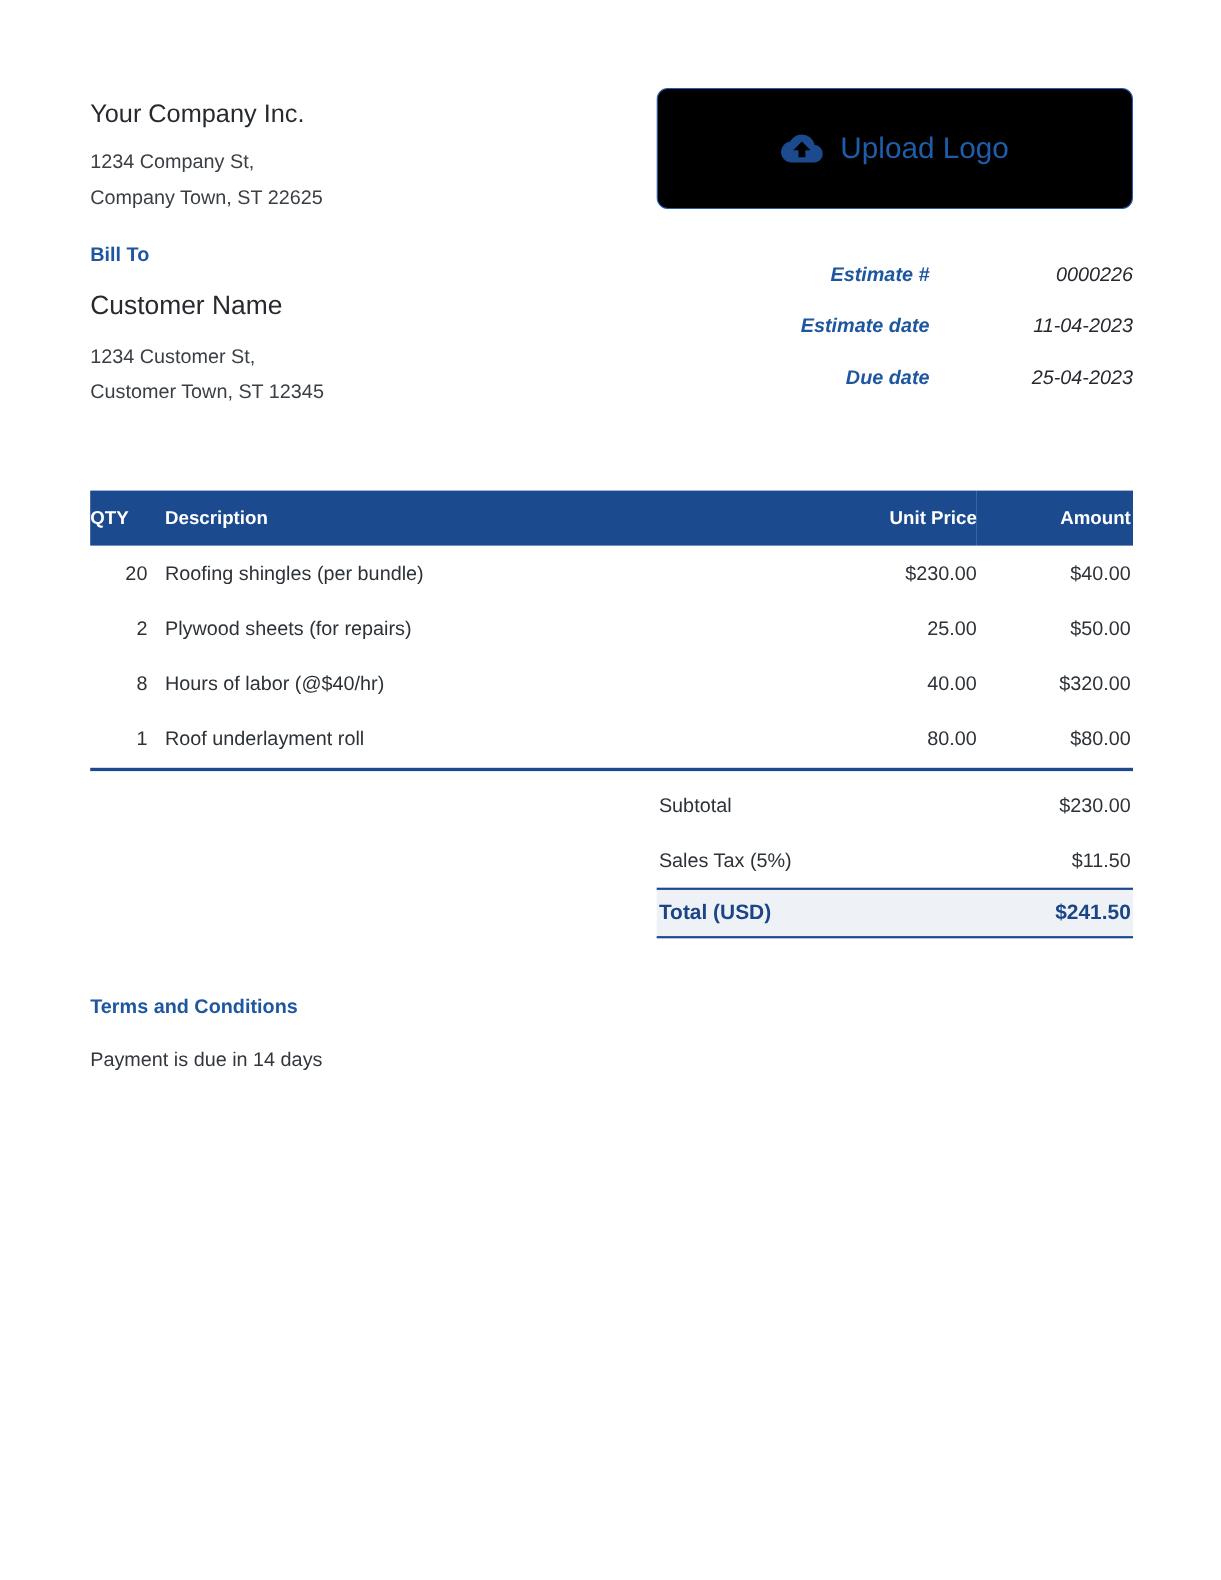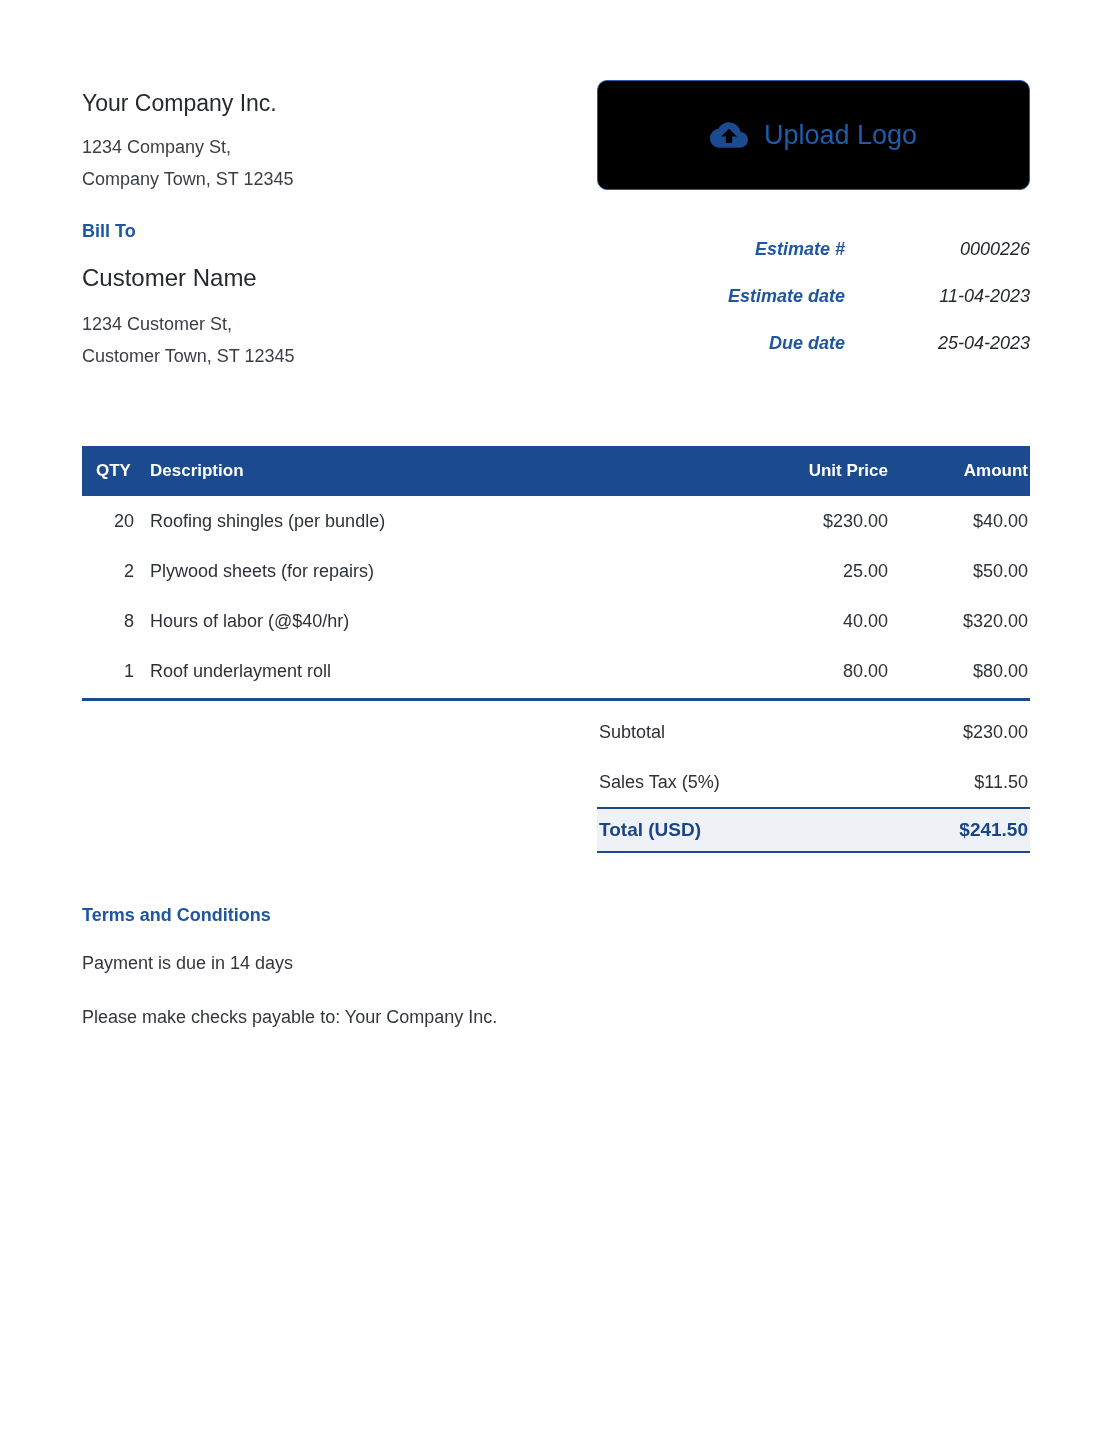--- a/index.html
+++ b/index.html
@@ -44,21 +44,21 @@
   .meta-label { text-align: right; font-size: 18px; font-weight: 700; color: #1e56a0; }
   .meta-value { text-align: right; font-size: 18px; color: #26292e; }
 
   
   .items-table { width: 100%; border-collapse: collapse; margin-top: 66px; }
   .items-table thead tr { background: #1b4a8f; }
   .items-table th {
     color: #ffffff; font-size: 17px; font-weight: 700;
     height: 50px; vertical-align: middle;
   }
-  .items-table th.qty { text-align: left; padding-left: 14px; }
+  .items-table th.qty { text-align: left; }
   .items-table th.desc { text-align: left; }
   .items-table th.unit { text-align: right; }
   .items-table th.amount { text-align: right; padding-right: 2px; }
   .items-table td { font-size: 18px; color: #2d3238; height: 50px; vertical-align: middle; }
   .items-table td.qty { text-align: right; padding-right: 16px; }
   .items-table td.unit { text-align: right; }
   .items-table td.amount { text-align: right; padding-right: 2px; }
   .col-qty { width: 68px; } .col-unit { width: 168px; } .col-amount { width: 142px; }
   .table-divider { border: none; border-top: 3px solid #1b4a8f; margin-top: 2px; }
 
@@ -87,21 +87,21 @@
 </head>
 <body>
 
 <div class="page">
 
   <div class="top-row">
     <div class="company-block">
       <div class="company-name">Your Company Inc.</div>
       <div class="company-address">
         <div>1234 Company St,</div>
-        <div>Company Town, ST 12345</div>
+        <div>Company Town, ST 22625</div>
       </div>
     </div>
     <div class="upload-box">
       <span>
         <svg width="38" height="28" viewBox="0 0 24 16" aria-hidden="true">
           <path fill="#1b4a8f" d="M19.35 6.04A7.49 7.49 0 0 0 12 0C9.11 0 6.6 1.64 5.35 4.04A5.994 5.994 0 0 0 0 10c0 3.31 2.69 6 6 6h13c2.76 0 5-2.24 5-5 0-2.64-2.05-4.78-4.65-4.96zM14 9v4h-4V9H7l5-5 5 5h-3z"></path>
         </svg>
       </span>
       <span class="upload-label">Upload Logo</span>
     </div>
@@ -188,17 +188,16 @@
     </div>
     <div class="summary-row total">
       <span class="s-label">Total (USD)</span>
       <span class="s-value">$241.50</span>
     </div>
   </div>
 
   <div class="terms">
     <div class="blue-heading">Terms and Conditions</div>
     <div class="terms-line first">Payment is due in 14 days</div>
-    <div class="terms-line">Please make checks payable to: Your Company Inc.</div>
   </div>
 
 
 </div>
 
 </body></html>

